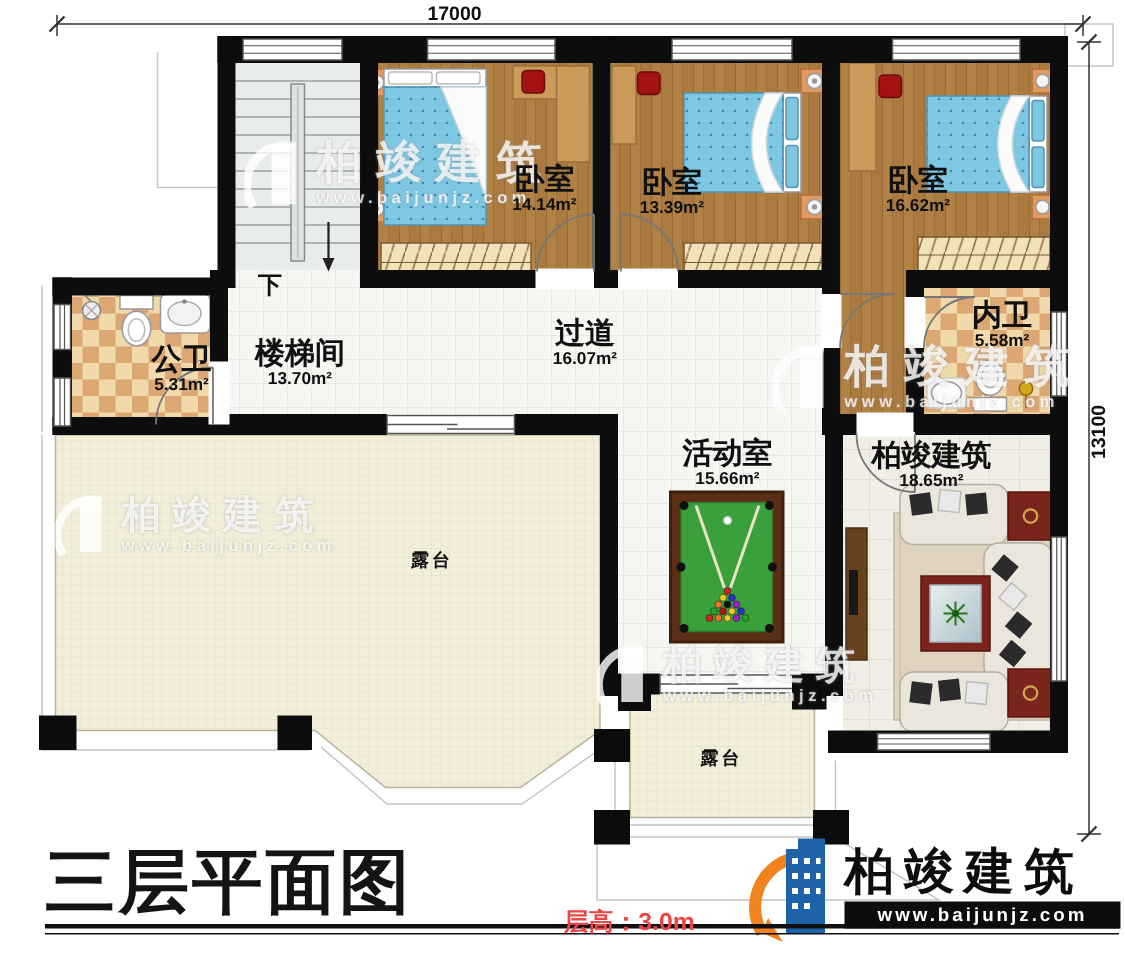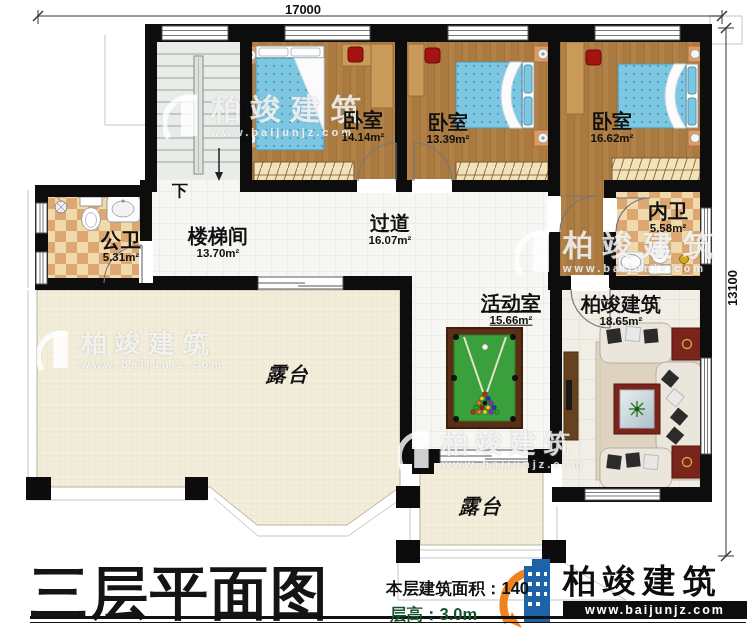--- a/index.html
+++ b/index.html
@@ -3,37 +3,37 @@
 <meta charset="utf-8">
 <style>
   html,body{margin:0;padding:0;background:#fff;}
   #canvas{position:relative;width:750px;height:638px;background:#ffffff;overflow:hidden;
           font-family:"Liberation Sans","DejaVu Sans",sans-serif;}
   #plan-svg{position:absolute;left:0;top:0;}
   .room-label{position:absolute;transform:translate(-50%,-50%);text-align:center;color:#101010;
               font-weight:bold;line-height:1.1;white-space:nowrap;}
   .room-label .rn{font-size:20px;}
   .room-label .ra{font-size:11.5px;text-align:center;}
-  .room-label.big .rn{font-size:20px;letter-spacing:2px;font-style:italic;}
+  .room-label.big .rn{font-size:12px;letter-spacing:2px;}
   .dim{position:absolute;font-size:13px;font-weight:bold;color:#111;white-space:nowrap;}
   .dim.vert{transform:translate(-50%,-50%) rotate(-90deg);}
   .dim.horiz{transform:translate(-50%,-50%);}
   .down-label{position:absolute;transform:translate(-50%,-50%);font-size:16px;font-weight:bold;color:#111;}
   .watermark{position:absolute;display:flex;align-items:center;gap:8px;
              color:rgba(255,255,255,0.78);text-shadow:0 0 2px rgba(145,145,145,0.55);pointer-events:none;}
   .wm-name{font-size:30px;font-weight:bold;letter-spacing:10px;line-height:1;}
   .wm-url{font-size:11px;font-weight:bold;letter-spacing:3px;margin-top:3px;line-height:1;}
   .watermark.small .wm-name{font-size:26px;letter-spacing:8px;}
-  .title-main{position:absolute;left:30px;top:564px;font-size:58px;font-weight:bold;color:#141414;
+  .title-main{position:absolute;left:30px;top:564px;font-size:47px;font-weight:bold;color:#141414;
               letter-spacing:2px;line-height:1;}
   .title-scale{position:absolute;left:318px;top:574px;font-size:38px;font-weight:bold;color:#141414;line-height:1;}
   .title-underline{position:absolute;left:30px;top:616px;width:716px;border-top:3px solid #111;}
   .title-underline2{position:absolute;left:30px;top:622px;width:716px;border-top:1px solid #111;}
   .info-line1{position:absolute;left:386px;top:578px;font-size:16.5px;font-weight:bold;color:#111;}
-  .info-line2{position:absolute;left:390px;top:604px;font-size:16.5px;font-weight:bold;color:#14532d;}
+  .info-line2{position:absolute;left:376px;top:604px;font-size:16.5px;font-weight:bold;color:#ef4444;}
   .brand-name{position:absolute;left:563px;top:564px;font-size:33px;font-weight:bold;color:#0d0d0d;
               letter-spacing:7px;line-height:1;}
   .brand-bar{position:absolute;left:563px;top:601px;width:184px;height:18px;background:#0d0d0d;
              display:flex;align-items:center;justify-content:center;}
   .brand-url{color:#fff;font-size:12.5px;font-weight:bold;letter-spacing:2px;line-height:1;}
 </style>
 </head>
 <body>
 
 <div id="canvas">
@@ -465,51 +465,50 @@
   <div class="ra">13.39m²</div>
 </div>
 <div class="room-label" style="left:612px;top:127px;">
   <div class="rn">卧室</div>
   <div class="ra">16.62m²</div>
 </div>
 <div class="room-label" style="left:84px;top:246px;margin-left:37px;">
   <div class="rn">公卫</div>
   <div class="ra">5.31m²</div>
 </div>
-<div class="room-label" style="left:218px;top:242px;">
+<div class="room-label" style="left:200px;top:242px;">
   <div class="rn">楼梯间</div>
   <div class="ra">13.70m²</div>
 </div>
 <div class="room-label" style="left:390px;top:229px;">
   <div class="rn">过道</div>
   <div class="ra">16.07m²</div>
 </div>
 <div class="room-label" style="left:668px;top:217px;">
   <div class="rn">内卫</div>
   <div class="ra">5.58m²</div>
 </div>
-<div class="room-label" style="left:511px;top:309px;text-decoration:underline;">
+<div class="room-label" style="left:485px;top:309px;">
   <div class="rn">活动室</div>
   <div class="ra">15.66m²</div>
 </div>
 <div class="room-label" style="left:621px;top:310px;">
   <div class="rn">柏竣建筑</div>
   <div class="ra">18.65m²</div>
 </div>
 <div class="room-label big" style="left:288px;top:374px;">
   <div class="rn">露台</div>
 </div>
 <div class="room-label big" style="left:481px;top:506px;">
   <div class="rn">露台</div>
 </div>
 <div class="down-label" style="left:180px;top:191px;">下</div>
 
 <div class="title-main">三层平面图</div>
 <div class="title-underline"></div>
 <div class="title-underline2"></div>
-<div class="info-line1">本层建筑面积：140</div>
 <div class="info-line2">层高：3.0m</div>
 <div class="brand-name">柏竣建筑</div>
 <div class="brand-bar">
   <span class="brand-url">www.baijunjz.com</span>
 </div>
 
 </div>
 
 </body></html>

